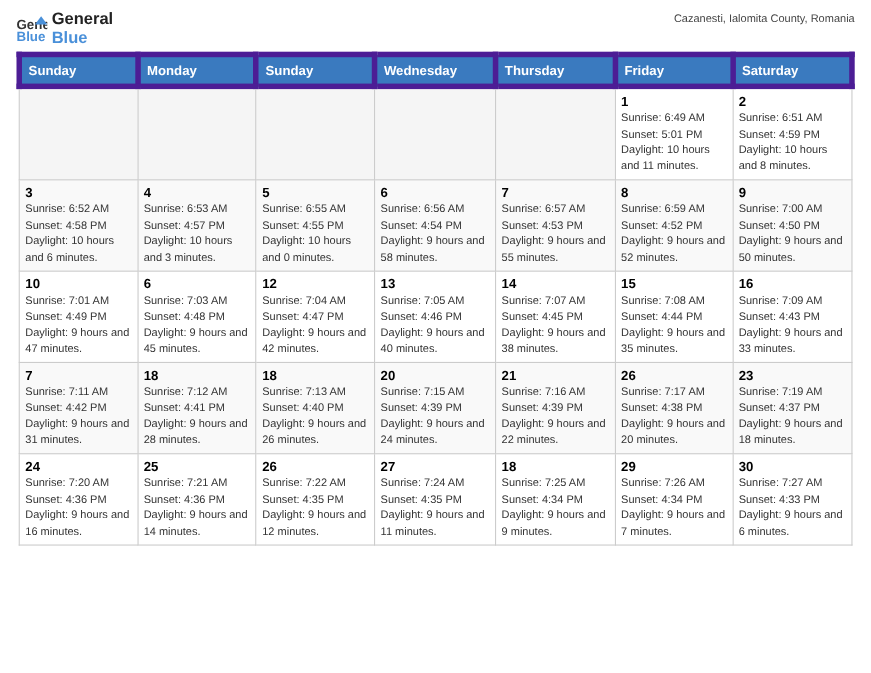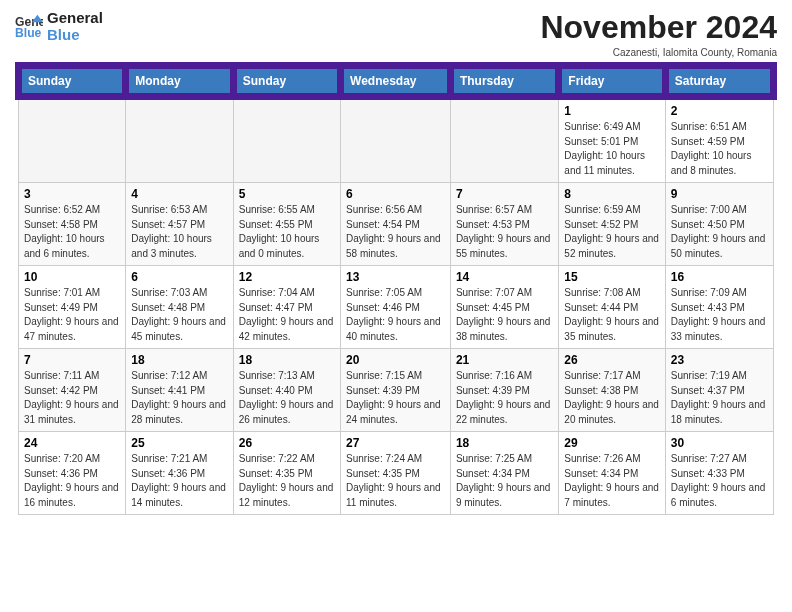--- a/index.html
+++ b/index.html
@@ -48,21 +48,21 @@
       border-collapse: collapse;
       font-size: 10.5px;
     }
     .calendar th {
       background: #3a7abf;
       color: #fff;
       text-align: left;
       padding: 5px 6px;
       font-size: 12px;
       font-weight: bold;
-      border: 7px solid #4c1d95;
+      border: 5px solid #4c1d95;
     }
     .calendar td {
       border: 1px solid #ccc;
       vertical-align: top;
       padding: 4px 5px;
       width: 113px;
       height: 80px;
       background: #fff;
     }
     .calendar td.empty {
@@ -93,21 +93,20 @@
         <text x="0" y="14" font-size="13" font-weight="bold" fill="#333">General</text>
         <text x="0" y="26" font-size="13" font-weight="bold" fill="#4a90d9">Blue</text>
         <polygon points="24,2 30,10 18,10" fill="#4a90d9"></polygon>
       </svg>
       <div>
         <div style="font-size:15px;font-weight:bold;color:#222;line-height:1.1;">General</div>
         <div style="font-size:15px;font-weight:bold;color:#4a90d9;line-height:1.1;">Blue</div>
       </div>
     </div>
     <div class="title-block">
-      <div class="month-title">November 2024</div>
       <div class="subtitle">Cazanesti, Ialomita County, Romania</div>
     </div>
   </div>
 
   <table class="calendar">
     <thead>
       <tr>
         <th>Sunday</th>
         <th>Monday</th>
         <th>Sunday</th>

